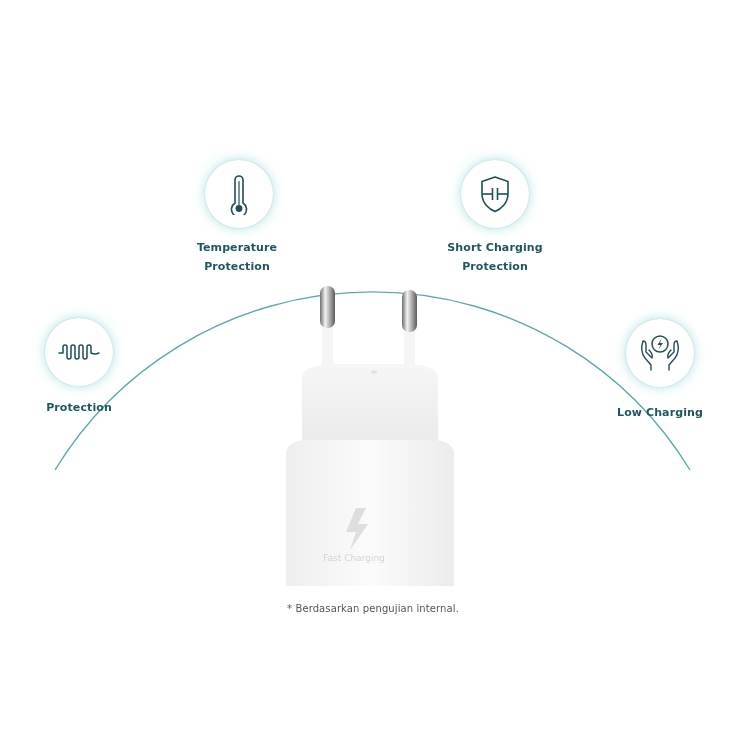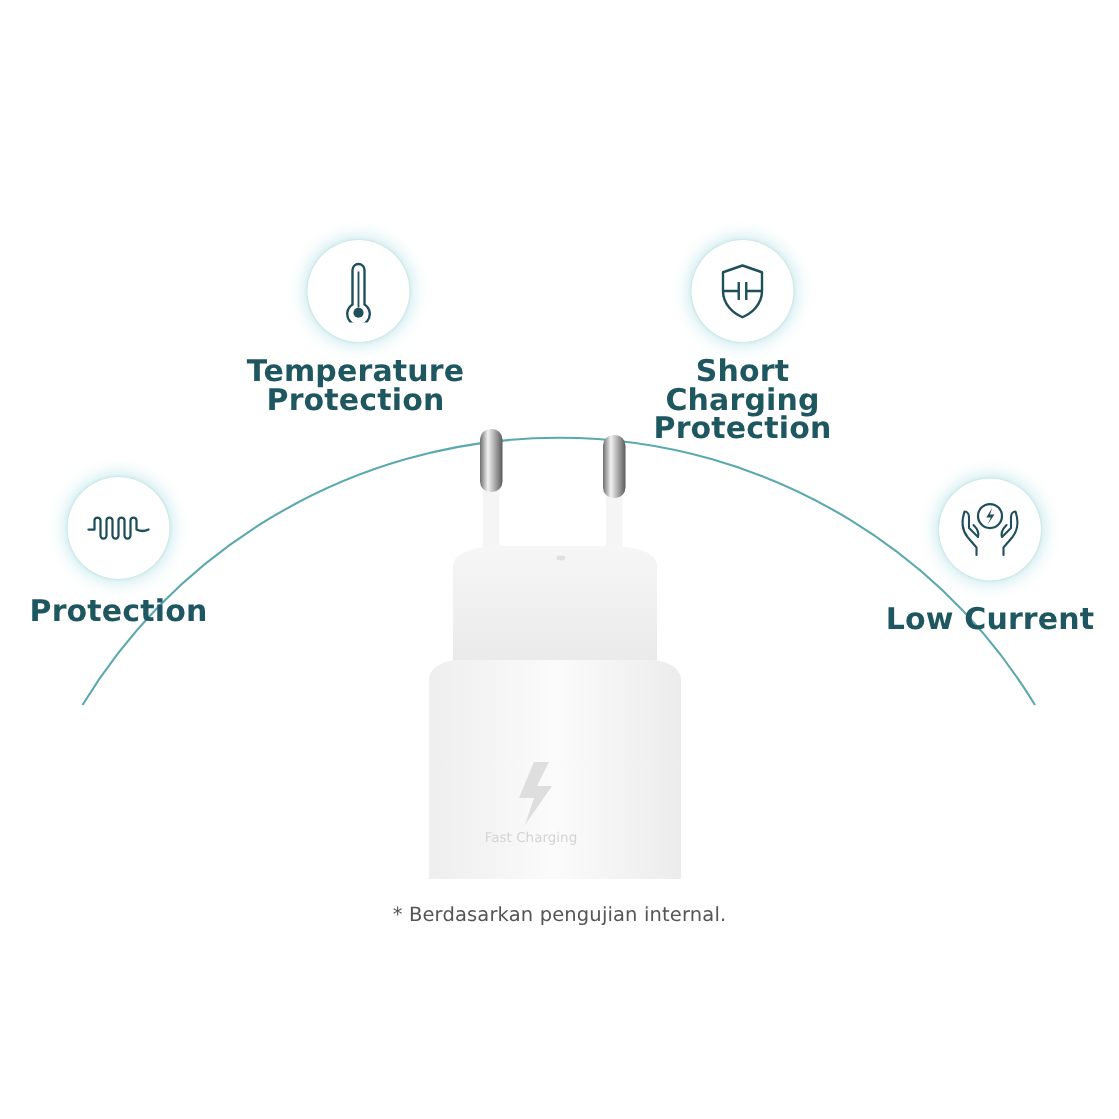--- a/index.html
+++ b/index.html
@@ -7,27 +7,27 @@
   .stage { position:absolute; left:0; top:0; width:746px; height:746px; }
   svg.arc { position:absolute; left:0; top:0; }
   .badge {
     position:absolute; width:68px; height:68px; border-radius:50%;
     background:#ffffff;
     box-shadow: 0 0 10px 3px rgba(120,200,205,0.35), 0 0 2px 0 rgba(90,170,175,0.4);
     display:flex; align-items:center; justify-content:center;
   }
   .label {
     position:absolute; width:160px; text-align:center;
-    color:#1f5761; font-weight:bold; font-size:20px; line-height:19px;
+    color:#1f5761; font-weight:bold; font-size:11px; line-height:19px;
     letter-spacing:0.1px;
   }
   .charger { position:absolute; left:284px; top:284px; width:172px; height:302px; }
   .footnote {
     position:absolute; left:0; width:746px; top:603px; text-align:center;
-    font-size:13px; color:#555; letter-spacing:0.1px;
+    font-size:10px; color:#555; letter-spacing:0.1px;
   }
   .fc-text { font-size:9px; fill:#d4d4d4; font-family:"DejaVu Sans", sans-serif; }
 </style>
 </head>
 <body>
 
 <div class="stage">
 
   <svg class="arc" width="746" height="746" viewBox="0 0 746 746">
     <path d="M 55 470 A 372 372 0 0 1 690 470" fill="none" stroke="#5aa9ad" stroke-width="1.4"></path>
@@ -70,21 +70,21 @@
 
   <div class="badge" style="left:626px; top:319px;">
     <svg width="46" height="40" viewBox="0 0 46 40">
       <circle cx="23" cy="11" r="8" fill="none" stroke="#1f4f5a" stroke-width="1.5"></circle>
       <path d="M24.5 5.5 L20.5 12 H23.5 L21.5 16.5 L26 10 H23 Z" fill="#1f4f5a"></path>
       <path d="M6 8 C4 14 4 20 8 25 L14 32 V37 M6 8 C8 8 9 10 9 12 V19 L15 25 C16 22 14 19 12 17" fill="none" stroke="#1f4f5a" stroke-width="1.4" stroke-linecap="round" stroke-linejoin="round"></path>
       <path d="M40 8 C42 14 42 20 38 25 L32 32 V37 M40 8 C38 8 37 10 37 12 V19 L31 25 C30 22 32 19 34 17" fill="none" stroke="#1f4f5a" stroke-width="1.4" stroke-linecap="round" stroke-linejoin="round"></path>
     </svg>
   </div>
   <div class="label" style="left:580px; top:403px;">
-    <div>Low Current</div>
+    <div>Low Charging</div>
   </div>
 
   <svg class="charger" viewBox="0 0 172 302">
     <defs>
       <linearGradient id="pin" x1="0" x2="1" y1="0" y2="0">
         <stop offset="0" stop-color="#6e6e6e"></stop>
         <stop offset="0.35" stop-color="#f2f2f2"></stop>
         <stop offset="0.6" stop-color="#b9b9b9"></stop>
         <stop offset="1" stop-color="#5a5a5a"></stop>
       </linearGradient>

